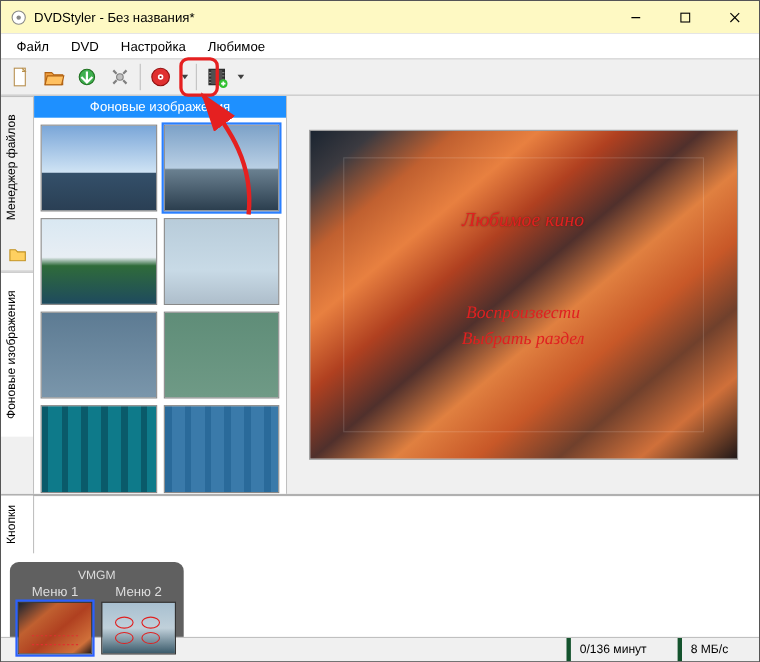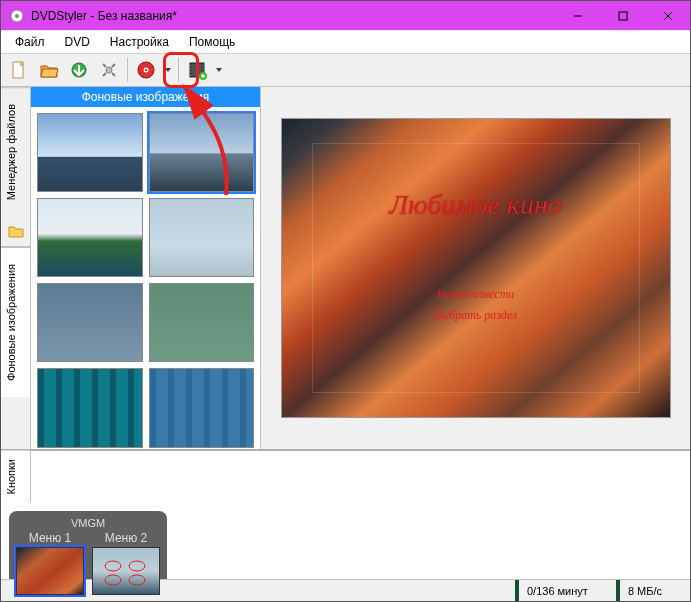--- a/index.html
+++ b/index.html
@@ -1,20 +1,20 @@
 <!DOCTYPE html>
 <html><head>
 <meta charset="utf-8">
 <style>
   * { box-sizing: border-box; margin: 0; padding: 0; }
   body { font-family: "Segoe UI", Tahoma, sans-serif; font-size: 12px; background: #fff; }
   .window { width: 691px; height: 602px; border: 1px solid #555; display: flex; flex-direction: column; background: #fff; position: relative; }
 
   
-  .titlebar { height: 30px; display: flex; align-items: center; padding: 0 0 0 8px; background: #d946ef; border-bottom: 1px solid #e5e5e5; }
+  .titlebar { height: 30px; display: flex; align-items: center; padding: 0 0 0 8px; background: #fef9c3; border-bottom: 1px solid #e5e5e5; }
   .titlebar .app-icon { width: 16px; height: 16px; margin-right: 6px; }
   .titlebar .title { flex: 1; font-size: 12px; color: #000; }
   .win-btns { display: flex; height: 100%; }
   .win-btn { width: 45px; display: flex; align-items: center; justify-content: center; cursor: default; }
   .win-btn svg { width: 10px; height: 10px; }
 
   
   .menubar { height: 22px; display: flex; align-items: center; padding: 0 6px; gap: 4px; background: #fff; }
   .menubar .menu-item { padding: 2px 8px; font-size: 12px; cursor: default; }
 
@@ -43,22 +43,22 @@
   .bg-thumb.selected { outline: 2px solid #2a7fff; }
 
   
   .preview-wrap { flex: 1; background: #f0f0f0; display: flex; align-items: center; justify-content: center; padding: 6px; }
   .preview { width: 390px; height: 300px; border: 1px solid #999; background:
     linear-gradient(140deg,
       #1a2430 0%, #3b3a40 8%, #c06030 18%, #e88040 28%,
       #b04020 38%, #50302c 48%, #e08040 58%, #c85828 68%,
       #70402c 78%, #d0703a 88%, #201818 100%);
     position: relative; display: flex; flex-direction: column; align-items: center; }
-  .preview .title-text { margin-top: 70px; font-family: "Brush Script MT", cursive; font-style: italic; font-size: 28px; color: #e02020; text-shadow: 0 0 2px rgba(0,0,0,.4); }
-  .preview .link-text { font-family: cursive; font-style: italic; font-size: 12px; color: #e02020; margin-top: 6px; }
+  .preview .title-text { margin-top: 70px; font-family: "Brush Script MT", cursive; font-style: italic; font-size: 18px; color: #e02020; text-shadow: 0 0 2px rgba(0,0,0,.4); }
+  .preview .link-text { font-family: cursive; font-style: italic; font-size: 16px; color: #e02020; margin-top: 6px; }
   .preview .links-block { margin-top: 60px; text-align: center; }
   .preview .safe-area { position:absolute; left:30px; right:30px; top:24px; bottom:24px; border:1px solid rgba(255,255,255,0.15); }
 
   
   .timeline-area { height: 130px; display: flex; background: #fff; border-top: 2px solid #b0b0b0; flex-direction: column; }
   .vtabs-bottom { width: 30px; display:flex; flex-direction:column; border-right:1px solid #c0c0c0; }
   .vtab-b { flex:1; writing-mode: vertical-rl; transform: rotate(180deg); text-align:center; font-size:11px; padding: 8px 4px; background:#fff; cursor:default; }
   .timeline-content { flex:1; display:flex; align-items:center; padding: 8px; gap: 12px; }
   .vmgm-box { background:#606060; border-radius:8px; padding:6px; display:flex; flex-direction:column; align-items:center; }
   .vmgm-title { color:#ddd; font-size:11px; margin-bottom:2px; }
@@ -112,21 +112,21 @@
             <line x1="9" y1="1" x2="1" y2="9" stroke="#000"></line>
           </svg>
         </div>
     </div>
   </div>
 
   <div class="menubar">
     <span class="menu-item">Файл</span>
     <span class="menu-item">DVD</span>
     <span class="menu-item">Настройка</span>
-    <span class="menu-item">Помощь</span>
+    <span class="menu-item">Любимое</span>
   </div>
 
   <div class="toolbar">
     <div class="tool-btn">
       <svg width="20" height="20" viewBox="0 0 20 20">
           <rect x="4" y="2" width="10" height="16" fill="#fff" stroke="#b89050"></rect>
           <polyline points="11,2 14,5 11,5" fill="#f0e0b0" stroke="#b89050"></polyline>
         </svg>
     </div>
     <div class="tool-btn">

